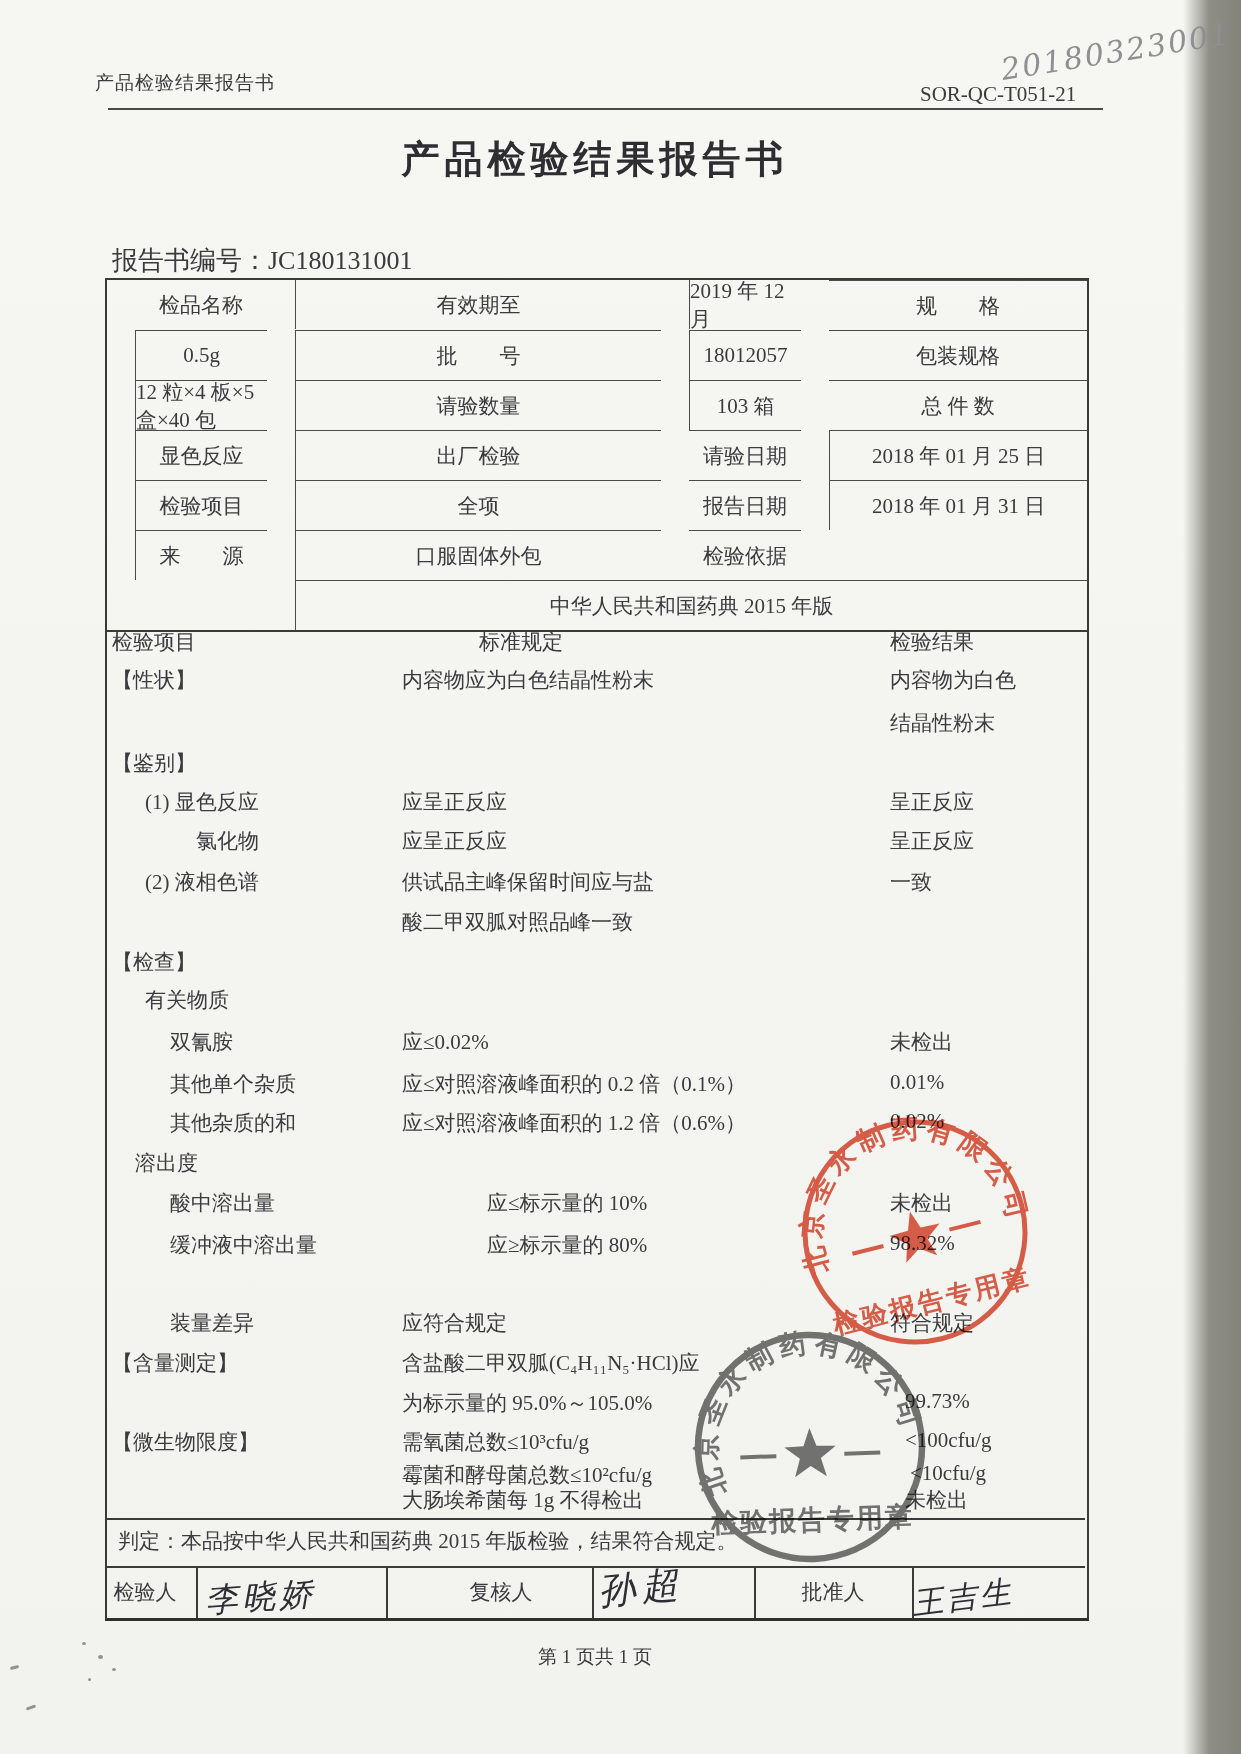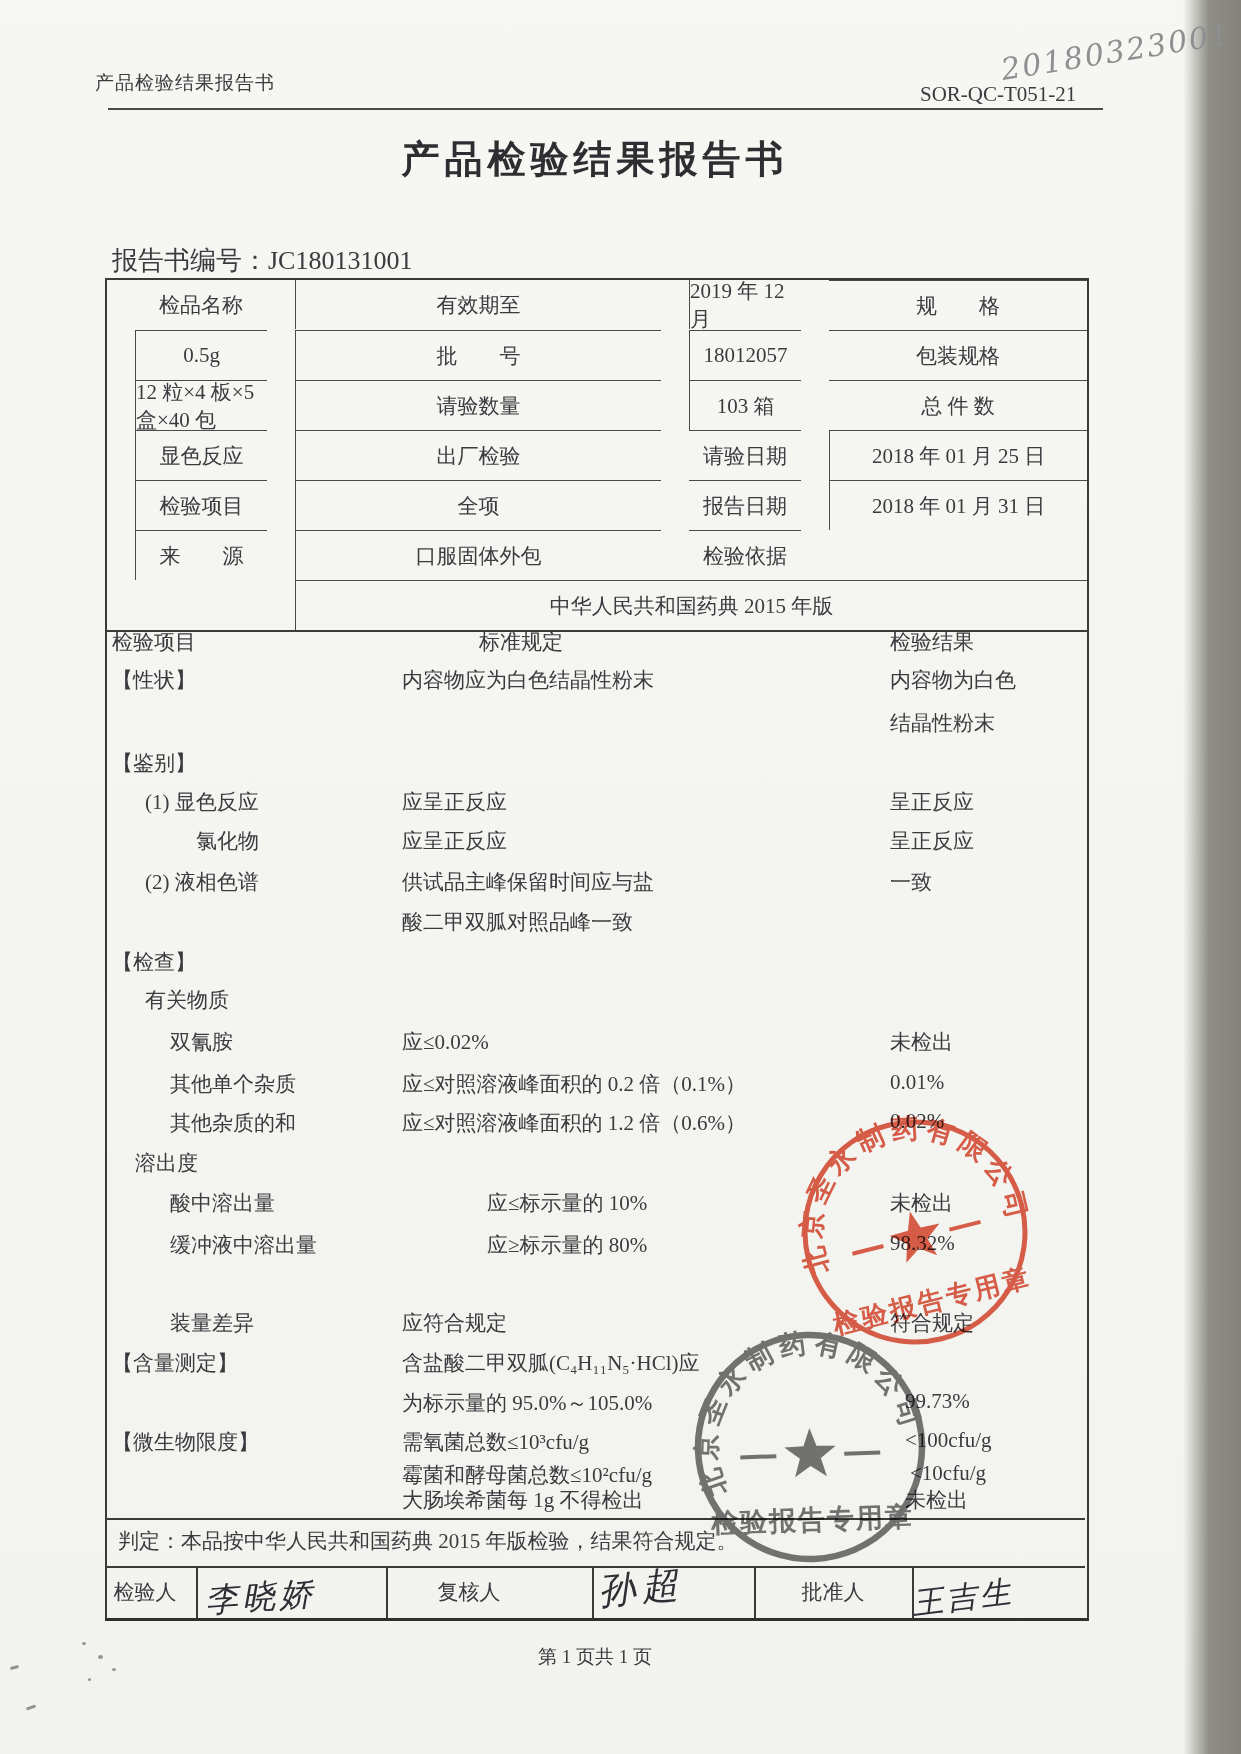--- a/index.html
+++ b/index.html
@@ -201,21 +201,21 @@
 <div class="abs verdict">判定：本品按中华人民共和国药典 2015 年版检验，结果符合规定。</div>
 <div class="abs hline" style="top:1566px"></div>
 
 <div class="abs vline" style="left:196px"></div>
 <div class="abs vline" style="left:386px"></div>
 <div class="abs vline" style="left:592px"></div>
 <div class="abs vline" style="left:754px"></div>
 <div class="abs vline" style="left:912px"></div>
 
 <div class="abs sig-label" style="left:105px;width:80px">检验人</div>
-<div class="abs sig-label" style="left:366px;width:206px">复核人</div>
+<div class="abs sig-label" style="left:386px;width:230px">复核人</div>
 <div class="abs sig-label" style="left:754px;width:158px">批准人</div>
 
 <div class="abs sig sig-1">李晓娇</div>
 <div class="abs sig sig-2">孙超</div>
 <div class="abs sig sig-3">王吉生</div>
 
 <div class="abs footer">第 1 页共 1 页</div>
 
 <svg class="stamp stamp-red" width="270" height="270" viewBox="-135 -135 270 270">
   <defs>

